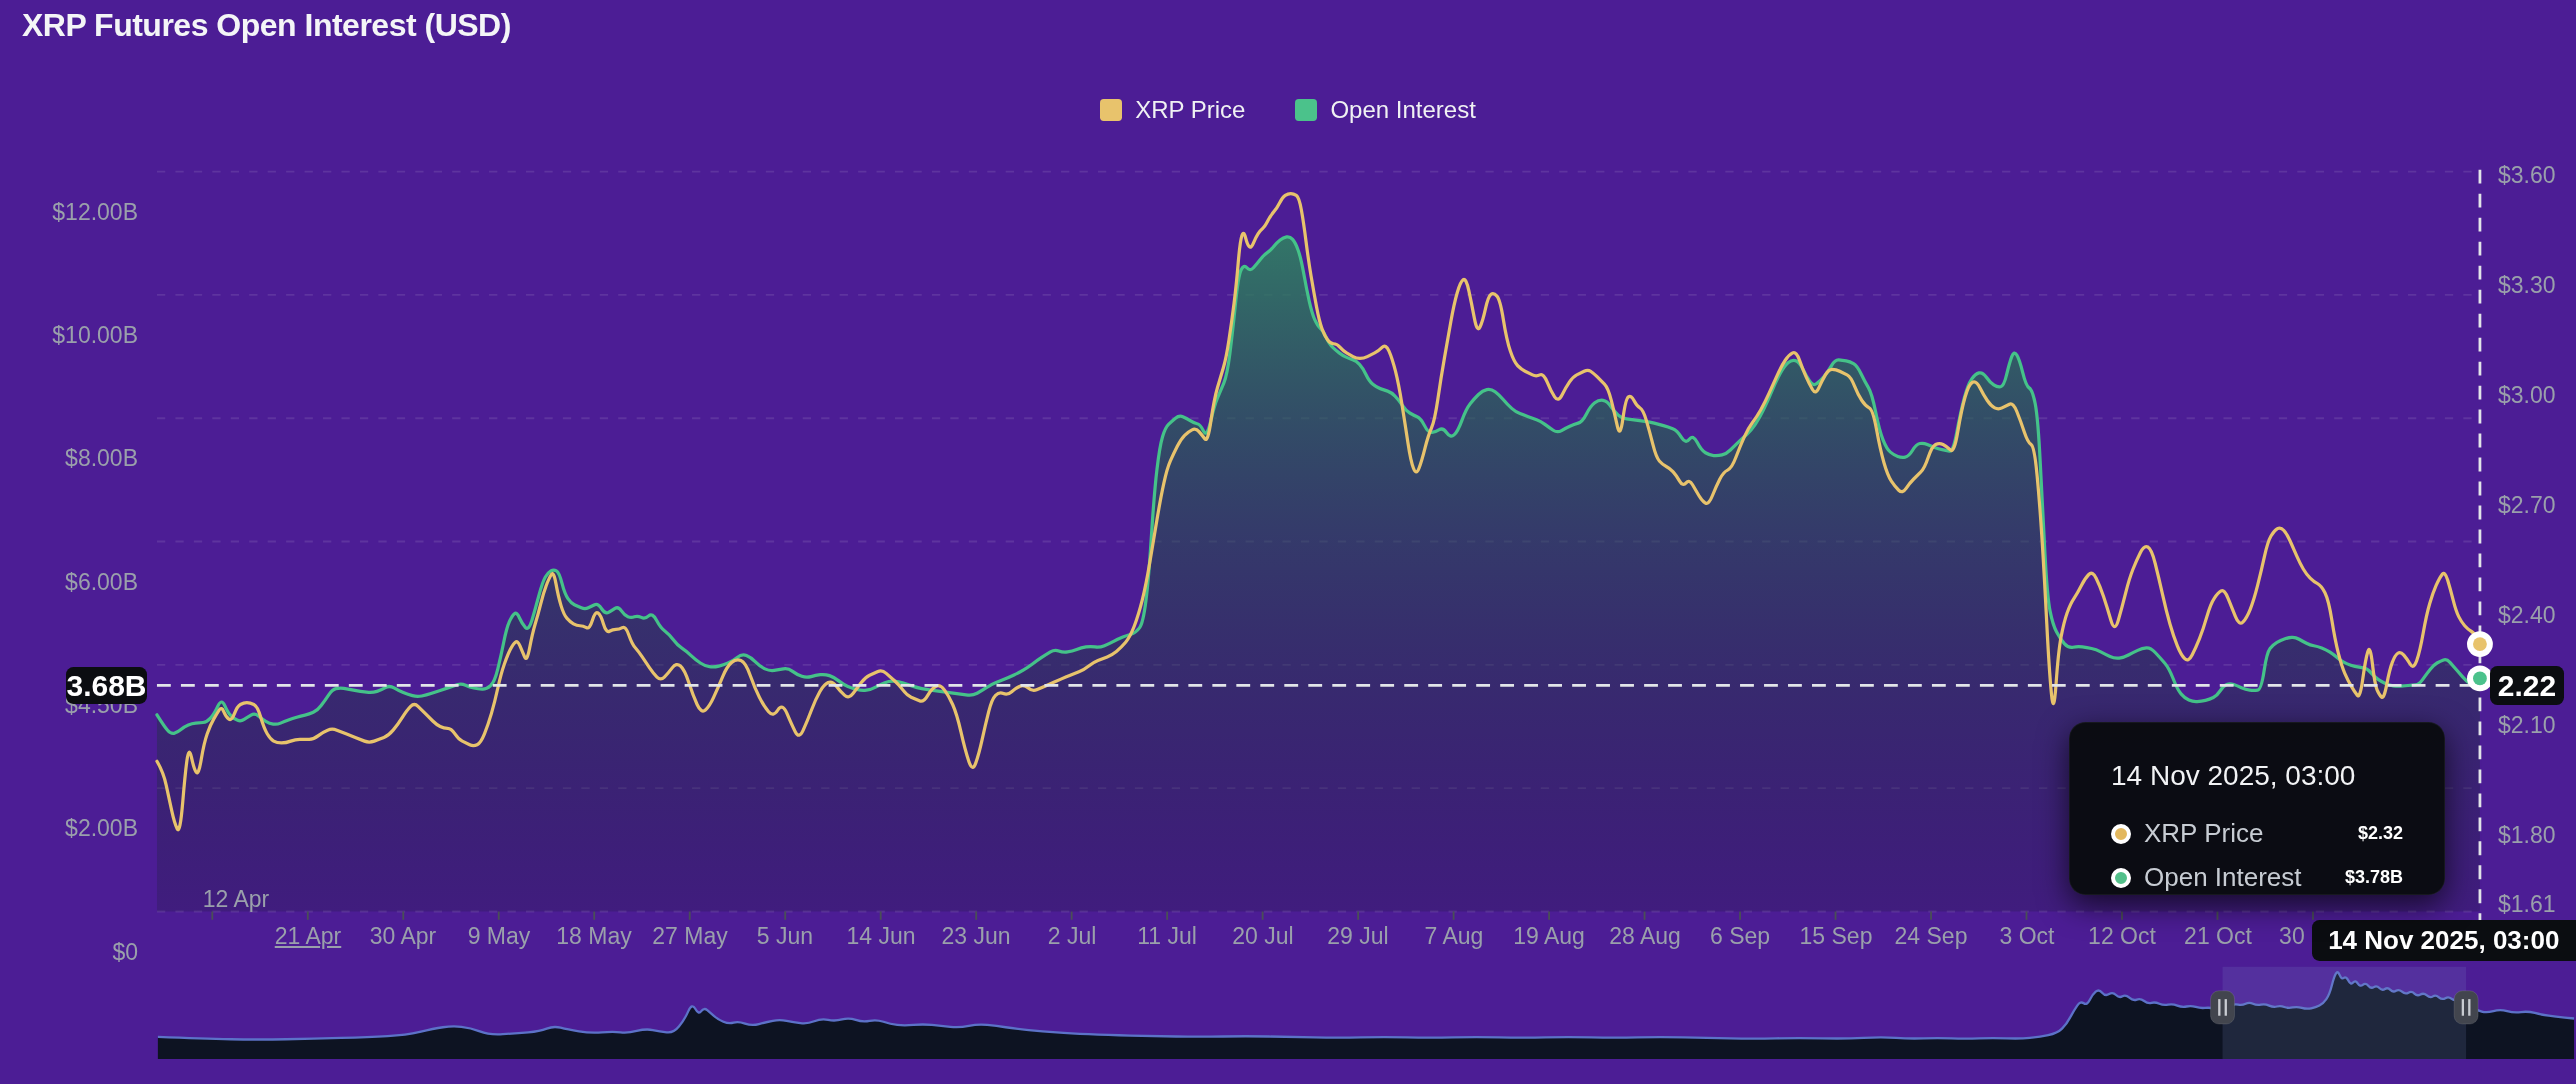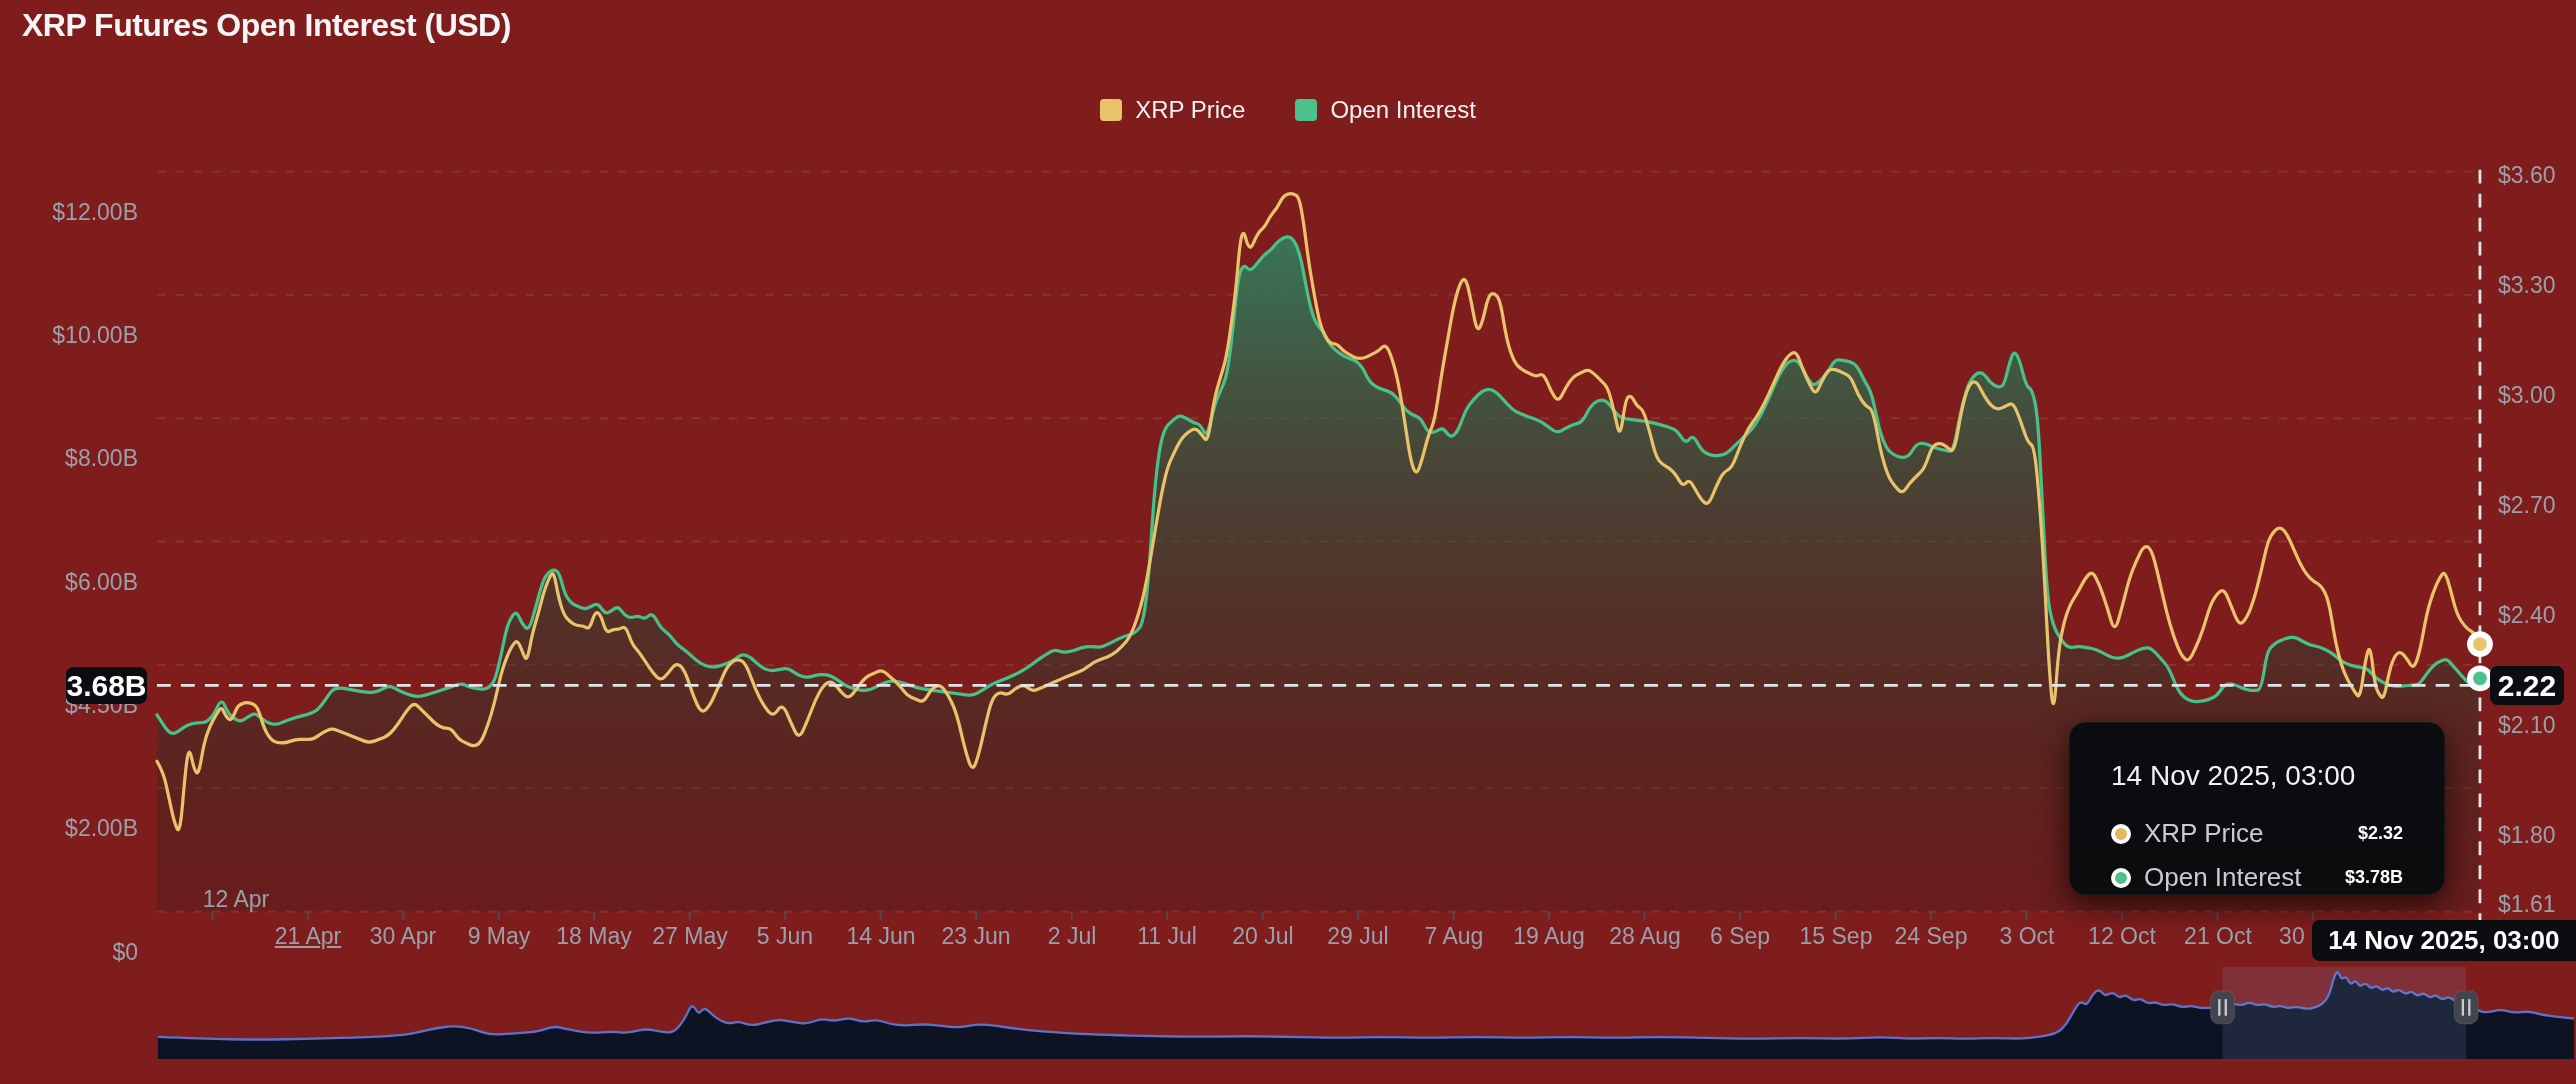--- a/index.html
+++ b/index.html
@@ -1,17 +1,17 @@
 <!DOCTYPE html>
 <html style="font-size:14.8px"><head>
 <meta charset="utf-8">
 <style>
   html,body{margin:0;padding:0;background:#030508;}
   body{width:2576px;height:1084px;overflow:hidden;font-family:"Liberation Sans",sans-serif;position:relative;}
-  #stage{position:absolute;inset:0;background:#7f1d1d;}
+  #stage{position:absolute;inset:0;background:#4c1d95;}
   #chart-svg{position:absolute;left:0;top:0;}
   .page-title{position:absolute;left:22px;top:7.4px;font-size:32px;font-weight:700;color:#f4f5f7;letter-spacing:-0.5px;}
   .legend{position:absolute;left:0;top:96px;width:2576px;display:flex;justify-content:center;gap:50px;}
   .legend-item{display:flex;align-items:center;gap:13px;cursor:pointer;}
   .legend-swatch{width:22px;height:22px;border-radius:3.7px;}
   .legend-label{color:#f0f1f3;font-size:24px;}
   .axis-label{position:absolute;color:#9aa0ab;font-size:23px;white-space:nowrap;}
   .left-tick{transform:translate(-100%,-50%);margin-top:40px;}
   .right-tick{transform:translate(0,-50%);}
   .x-tick{transform:translate(-50%,0);}

